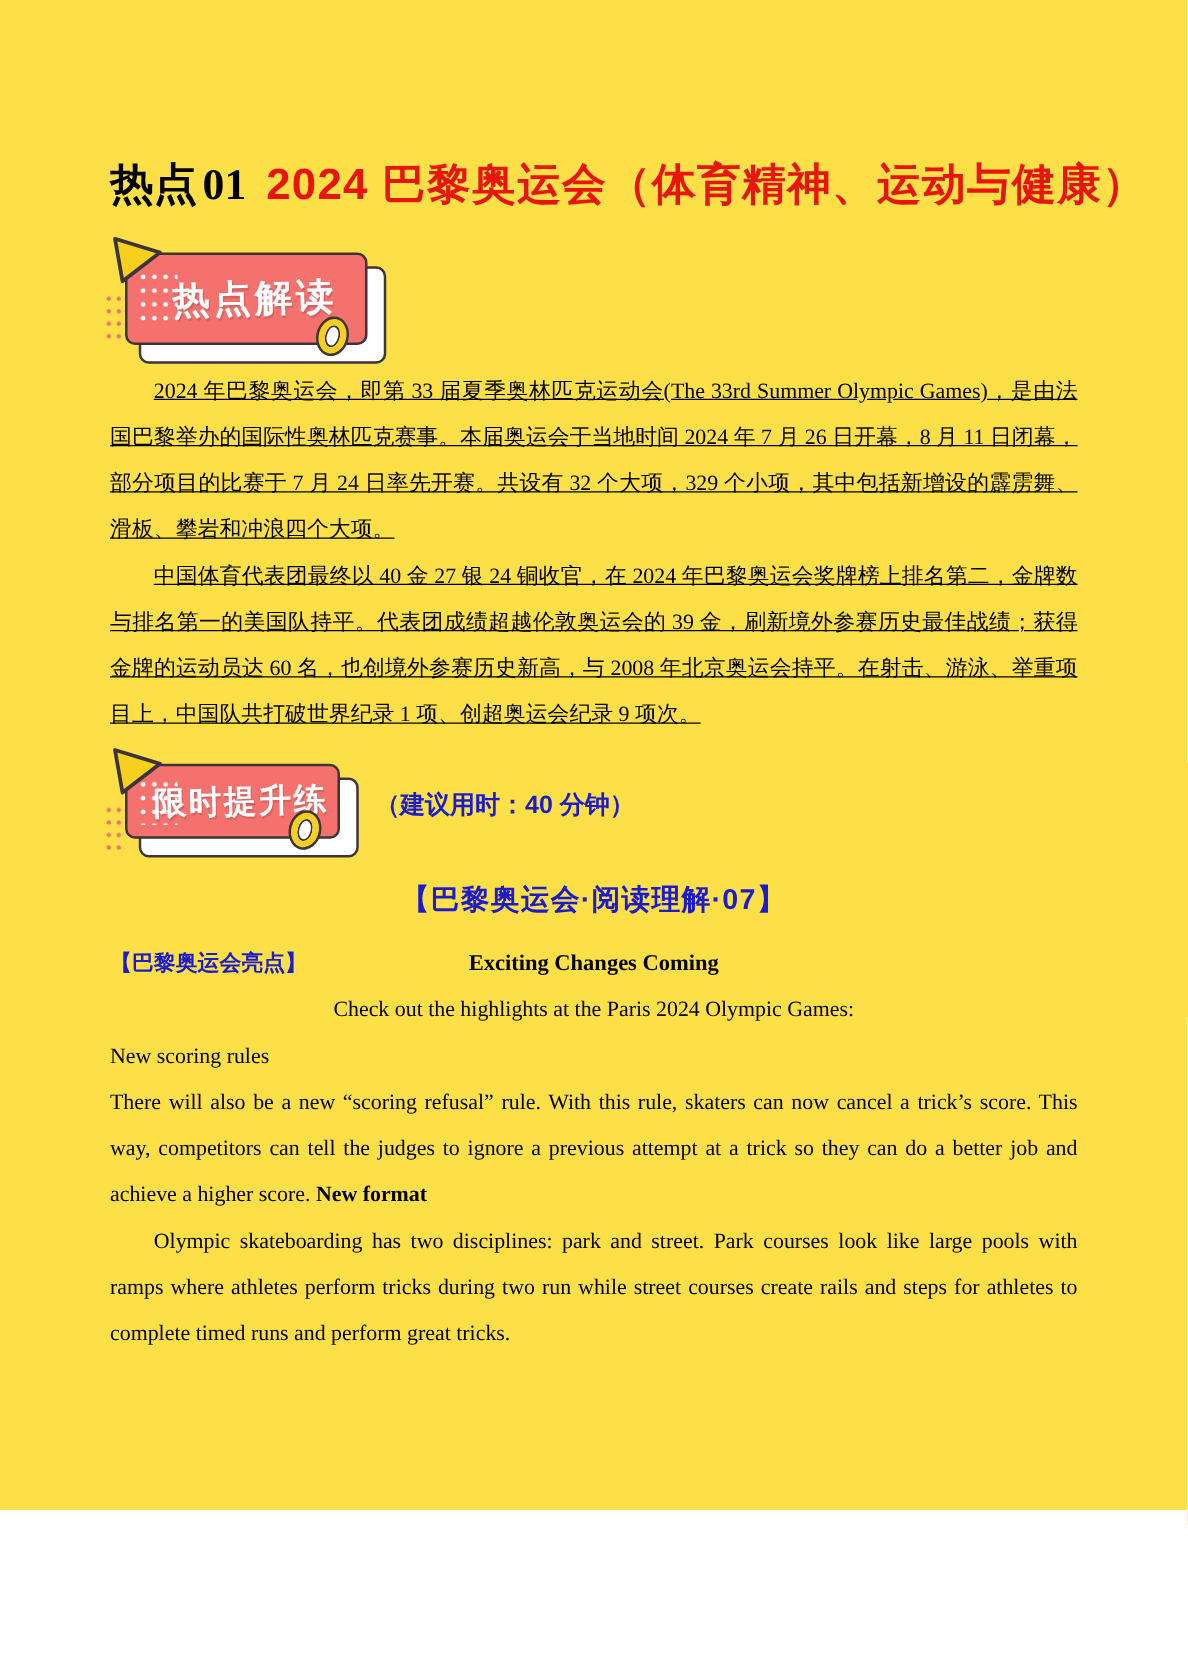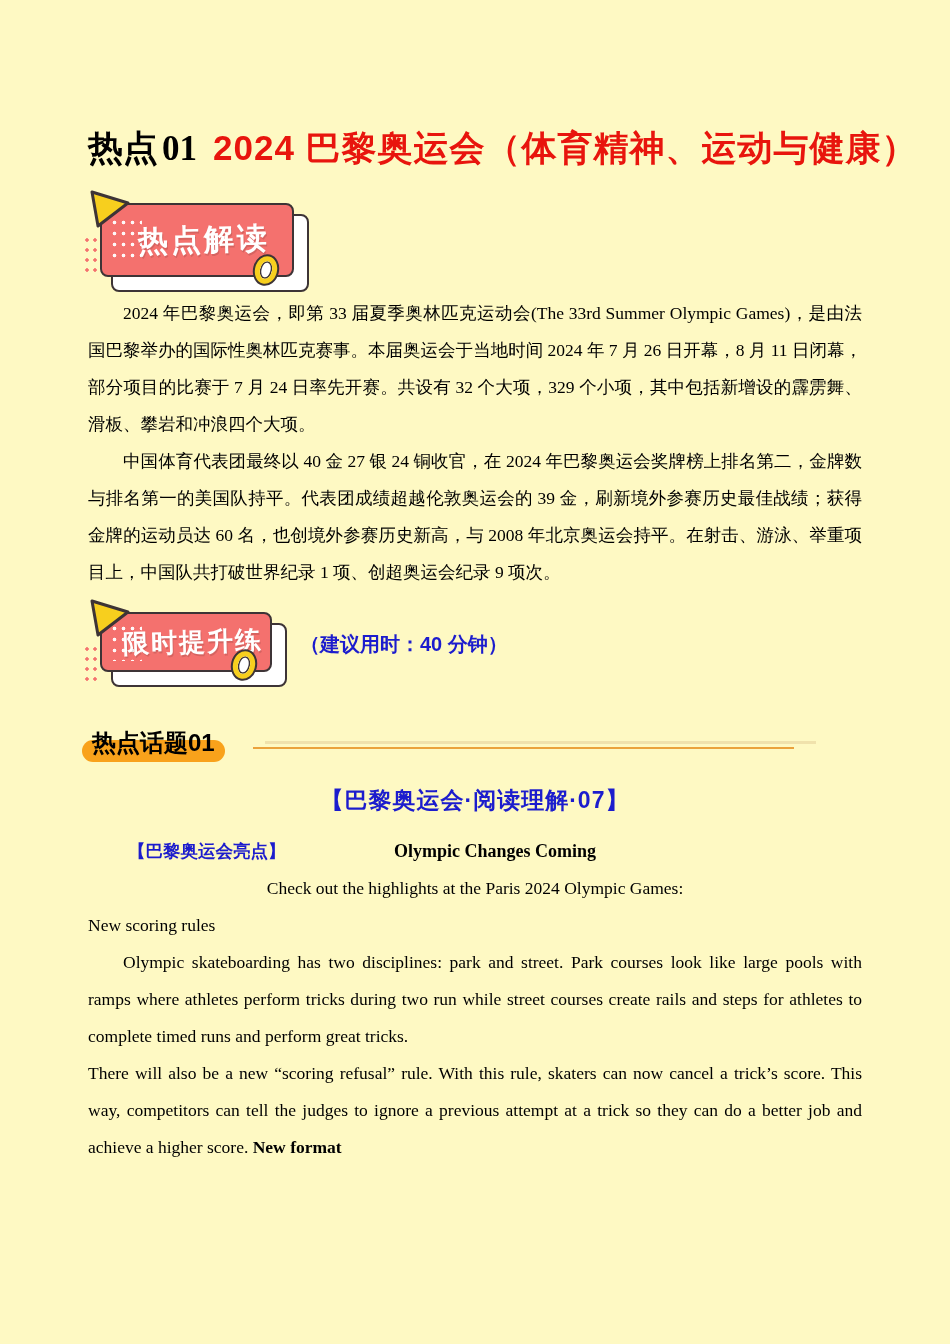--- a/index.html
+++ b/index.html
@@ -7,22 +7,22 @@
     --accent-blue:#1c1ccd;
     --badge-salmon:#f4716e;
     --badge-outline:#3d3436;
     --decoration-yellow:#f7cf1e;
     --topic-orange:#f9a21b;
     --rule-light-yellow:#f0e2ac;
     --rule-orange:#eba33c;
   }
   html,body{margin:0;padding:0;background:#ffffff;}
   .page{
-    width:950px;height:1344px;position:relative;overflow:hidden;
-    background:#fef9c3;color:#000;
+    width:950px;height:1208px;position:relative;overflow:hidden;
+    background:#fde047;color:#000;
     font-family:"Liberation Serif","DejaVu Serif",serif;
   }
   .inner{padding:0 88px;}
 
   
   .doc-title{
     margin:124px 0 0;text-align:center;white-space:nowrap;
     font-size:35px;font-weight:900;line-height:48px;
     font-family:"Liberation Sans","DejaVu Sans",sans-serif;
   }
@@ -63,21 +63,21 @@
   .badge-triangle{position:absolute;left:-17px;top:-19px;width:50px;height:46px;}
   .badge-triangle polygon{fill:var(--decoration-yellow);stroke:var(--badge-outline);stroke-width:3;stroke-linejoin:round;}
   .badge-ring{
     position:absolute;right:15px;bottom:-9px;width:12px;height:18px;background:#fff;
     border:5px solid var(--decoration-yellow);border-radius:50%;
     box-shadow:0 0 0 2px var(--badge-outline), inset 0 0 0 1.5px var(--badge-outline);
     transform:rotate(14deg);
   }
 
   
-  .intro{margin-top:18px;font-size:17.5px;line-height:37px;text-align:justify;}
+  .intro{margin-top:18px;font-size:17.5px;line-height:37px;text-align:justify;text-decoration:underline;}
   .intro p{margin:0;text-indent:2em;}
 
   
   .practice-row{display:flex;align-items:center;margin-top:14px;height:74px;}
   .suggested-time{
     margin-left:28px;color:var(--accent-blue);font-weight:700;font-size:20px;
     font-family:"Liberation Sans","DejaVu Sans",sans-serif;padding-top:4px;white-space:nowrap;
   }
 
   
@@ -95,21 +95,21 @@
   .rule-light{height:3px;background:var(--rule-light-yellow);margin-left:12px;}
   .rule-dark{height:2px;background:var(--rule-orange);margin-top:3px;margin-right:22px;}
 
   
   .section-heading{
     margin:24px 0 0;text-align:center;color:var(--accent-blue);
     font-family:"Liberation Sans","DejaVu Sans",sans-serif;
     font-weight:800;font-size:23px;line-height:34px;letter-spacing:1px;
   }
   .reading{margin-top:16px;font-size:17.5px;line-height:37px;}
-  .passage-header{position:relative;text-align:center;margin-left:40px;}
+  .passage-header{position:relative;text-align:center;}
   .source-label{
     position:absolute;left:0;top:0;color:var(--accent-blue);
     font-family:"Liberation Sans","DejaVu Sans",sans-serif;
     font-weight:700;font-size:17.5px;
   }
   .passage-title{font-weight:700;font-size:18px;}
   .reading p{margin:0;}
   .passage-subtitle{text-align:center;}
   .para-heading{font-weight:400;text-align:left;}
   .justified{text-align:justify;}
@@ -150,35 +150,28 @@
             </svg>
           <div class="badge-dots-out"></div>
           <div class="badge-dots-in"></div>
           <span class="badge-label">限时提升练</span>
           <div class="badge-ring"></div>
         </div>
       </div>
       <div class="suggested-time">（建议用时：40 分钟）</div>
     </div>
 
-    <div class="topic-row">
-      <div class="topic-pill"><span>热点话题01</span></div>
-      <div class="topic-rule">
-        <div class="rule-light"></div>
-        <div class="rule-dark"></div>
-      </div>
-    </div>
 
     <h2 class="section-heading">【巴黎奥运会·阅读理解·07】</h2>
 
     <div class="reading">
       <div class="passage-header">
         <span class="source-label">【巴黎奥运会亮点】</span>
-        <span class="passage-title">Olympic Changes Coming</span>
+        <span class="passage-title">Exciting Changes Coming</span>
       </div>
       <p class="passage-subtitle">Check out the highlights at the Paris 2024 Olympic Games:</p>
       <p class="para-heading">New scoring rules</p>
+      <p class="justified"><span>There will also be a new “scoring refusal” rule. With this rule, skaters can now cancel a trick’s score. This way, competitors can tell the judges to ignore a previous attempt at a trick so they can do a better job and achieve a higher score. </span><strong>New format</strong></p>
       <p class="justified indent">Olympic skateboarding has two disciplines: park and street. Park courses look like large pools with ramps where athletes perform tricks during two run while street courses create rails and steps for athletes to complete timed runs and perform great tricks.</p>
-      <p class="justified"><span>There will also be a new “scoring refusal” rule. With this rule, skaters can now cancel a trick’s score. This way, competitors can tell the judges to ignore a previous attempt at a trick so they can do a better job and achieve a higher score. </span><strong>New format</strong></p>
     </div>
 
   </div>
 </div>
 
 </body></html>

